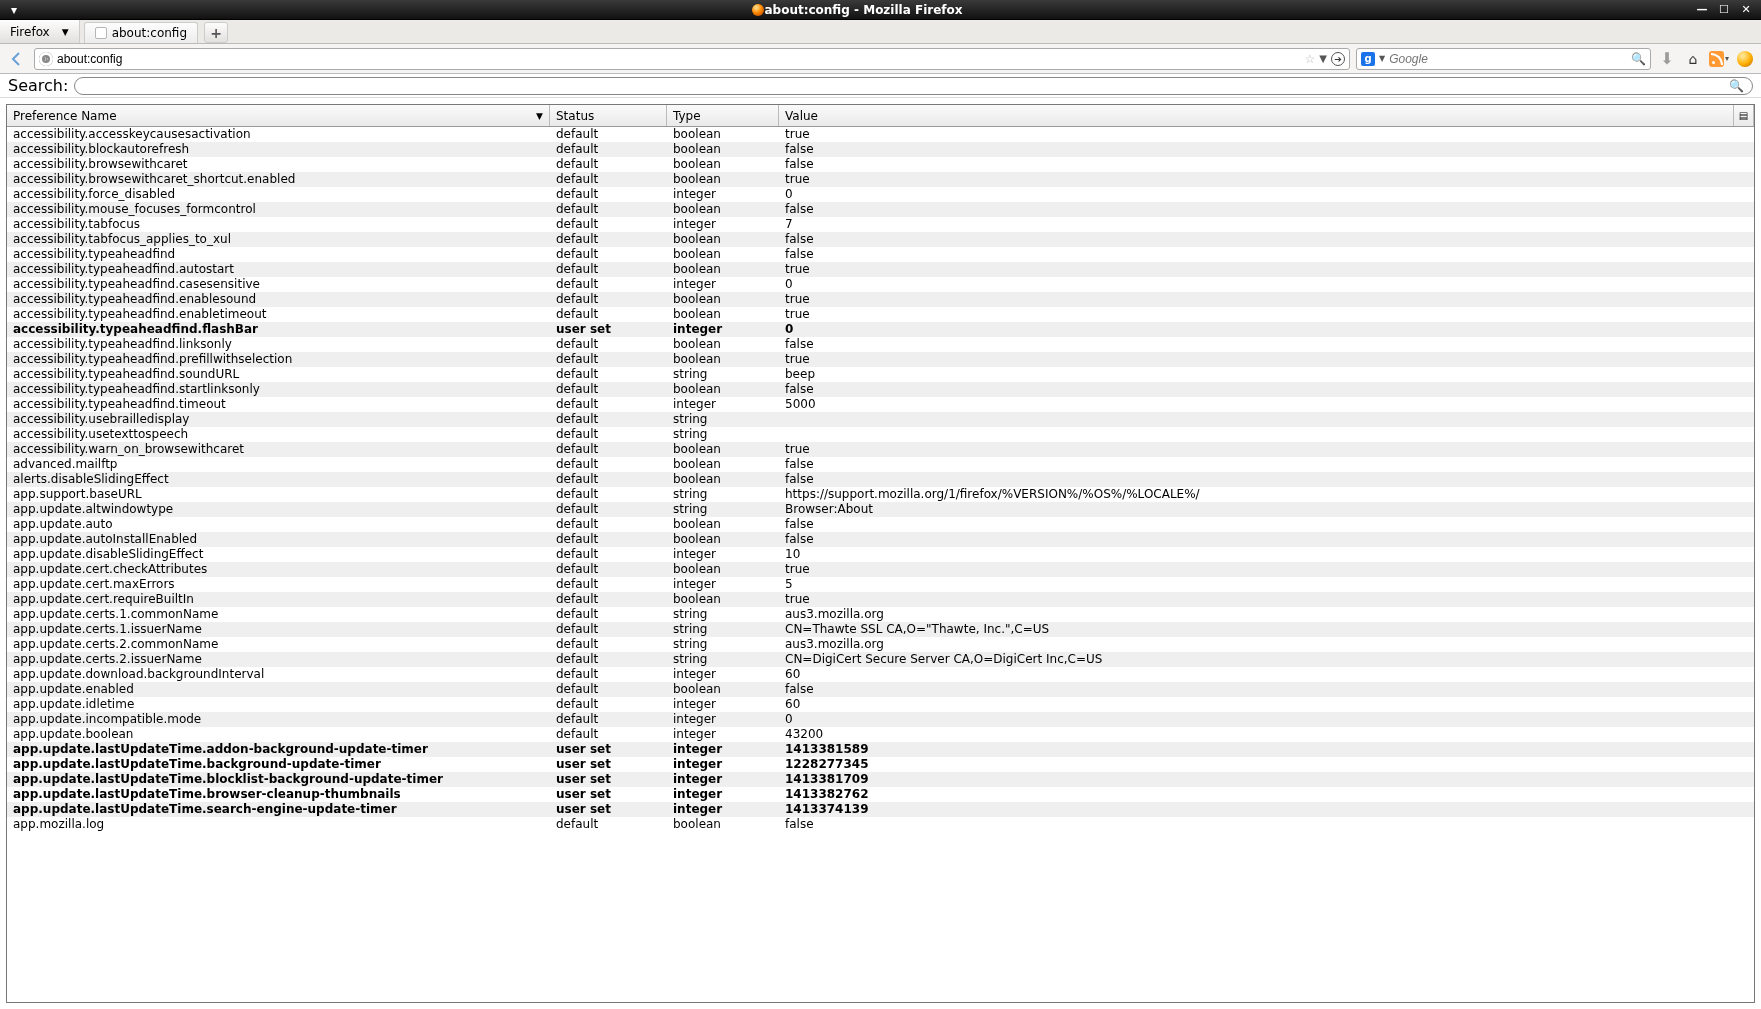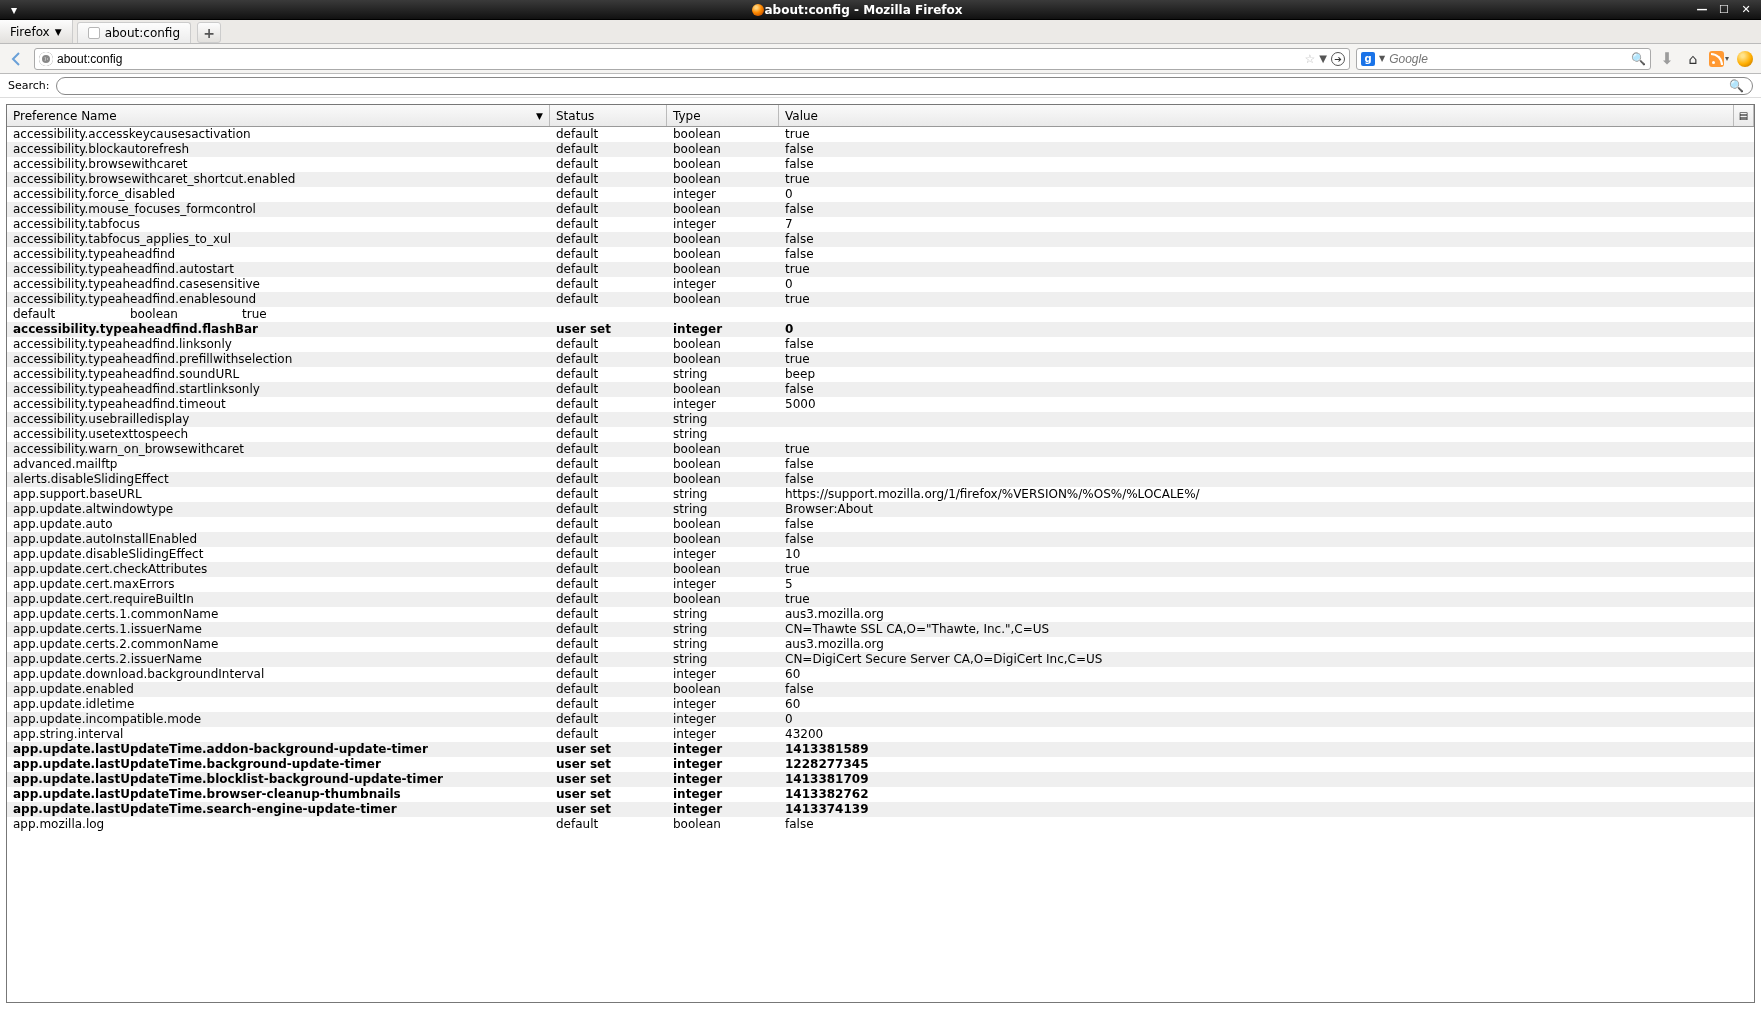--- a/index.html
+++ b/index.html
@@ -37,21 +37,21 @@
 
   
   .tabstrip {
     height: 24px;
     background: #eceae7;
     border-bottom: 1px solid #bbb;
     display:flex;
     align-items:stretch;
   }
   .ff-menu {
-    display:flex; align-items:center; gap:5px;
+    display:flex; align-items:center; gap:12px;
     padding:0 10px;
     border-right:1px solid #ccc;
     background: linear-gradient(#fdfdfd,#e2e0dd);
     cursor:pointer;
     font-size:12px;
   }
   .tab {
     display:flex; align-items:center; gap:5px;
     padding:0 10px;
     background: linear-gradient(#fdfdfd,#ececec);
@@ -150,21 +150,21 @@
   }
 
   
   .searchrow {
     height:24px;
     display:flex; align-items:center;
     padding:0 8px; gap:6px;
     border-bottom:1px solid #ddd;
     background:#fff;
   }
-  .searchrow label { font-size:11px;}
+  .searchrow label { font-size:16px;}
   .searchrow .filterbox {
     flex:1; height:18px;
     border:1px solid #888; border-radius:10px;
     padding:0 8px;
     display:flex; align-items:center;
   }
   .searchrow .filterbox input { flex:1; border:none; outline:none; font-size:12px;}
   .searchrow .mag { color:#888;}
 
   
@@ -363,20 +363,21 @@
         <div class="td td-type">integer</div>
         <div class="td td-value">0</div>
       </div>
       <div class="trow">
         <div class="td td-name">accessibility.typeaheadfind.enablesound</div>
         <div class="td td-status">default</div>
         <div class="td td-type">boolean</div>
         <div class="td td-value">true</div>
       </div>
       <div class="trow">
+        <div class="td td-name">accessibility.typeaheadfind.enabletimeout</div>
         <div class="td td-status">default</div>
         <div class="td td-type">boolean</div>
         <div class="td td-value">true</div>
       </div>
       <div class="trow userset">
         <div class="td td-name">accessibility.typeaheadfind.flashBar</div>
         <div class="td td-status">user set</div>
         <div class="td td-type">integer</div>
         <div class="td td-value">0</div>
       </div>
@@ -530,21 +531,21 @@
         <div class="td td-type">integer</div>
         <div class="td td-value">60</div>
       </div>
       <div class="trow">
         <div class="td td-name">app.update.incompatible.mode</div>
         <div class="td td-status">default</div>
         <div class="td td-type">integer</div>
         <div class="td td-value">0</div>
       </div>
       <div class="trow">
-        <div class="td td-name">app.string.interval</div>
+        <div class="td td-name">app.update.boolean</div>
         <div class="td td-status">default</div>
         <div class="td td-type">integer</div>
         <div class="td td-value">43200</div>
       </div>
       <div class="trow userset">
         <div class="td td-name">app.update.lastUpdateTime.addon-background-update-timer</div>
         <div class="td td-status">user set</div>
         <div class="td td-type">integer</div>
         <div class="td td-value">1413381589</div>
       </div>

